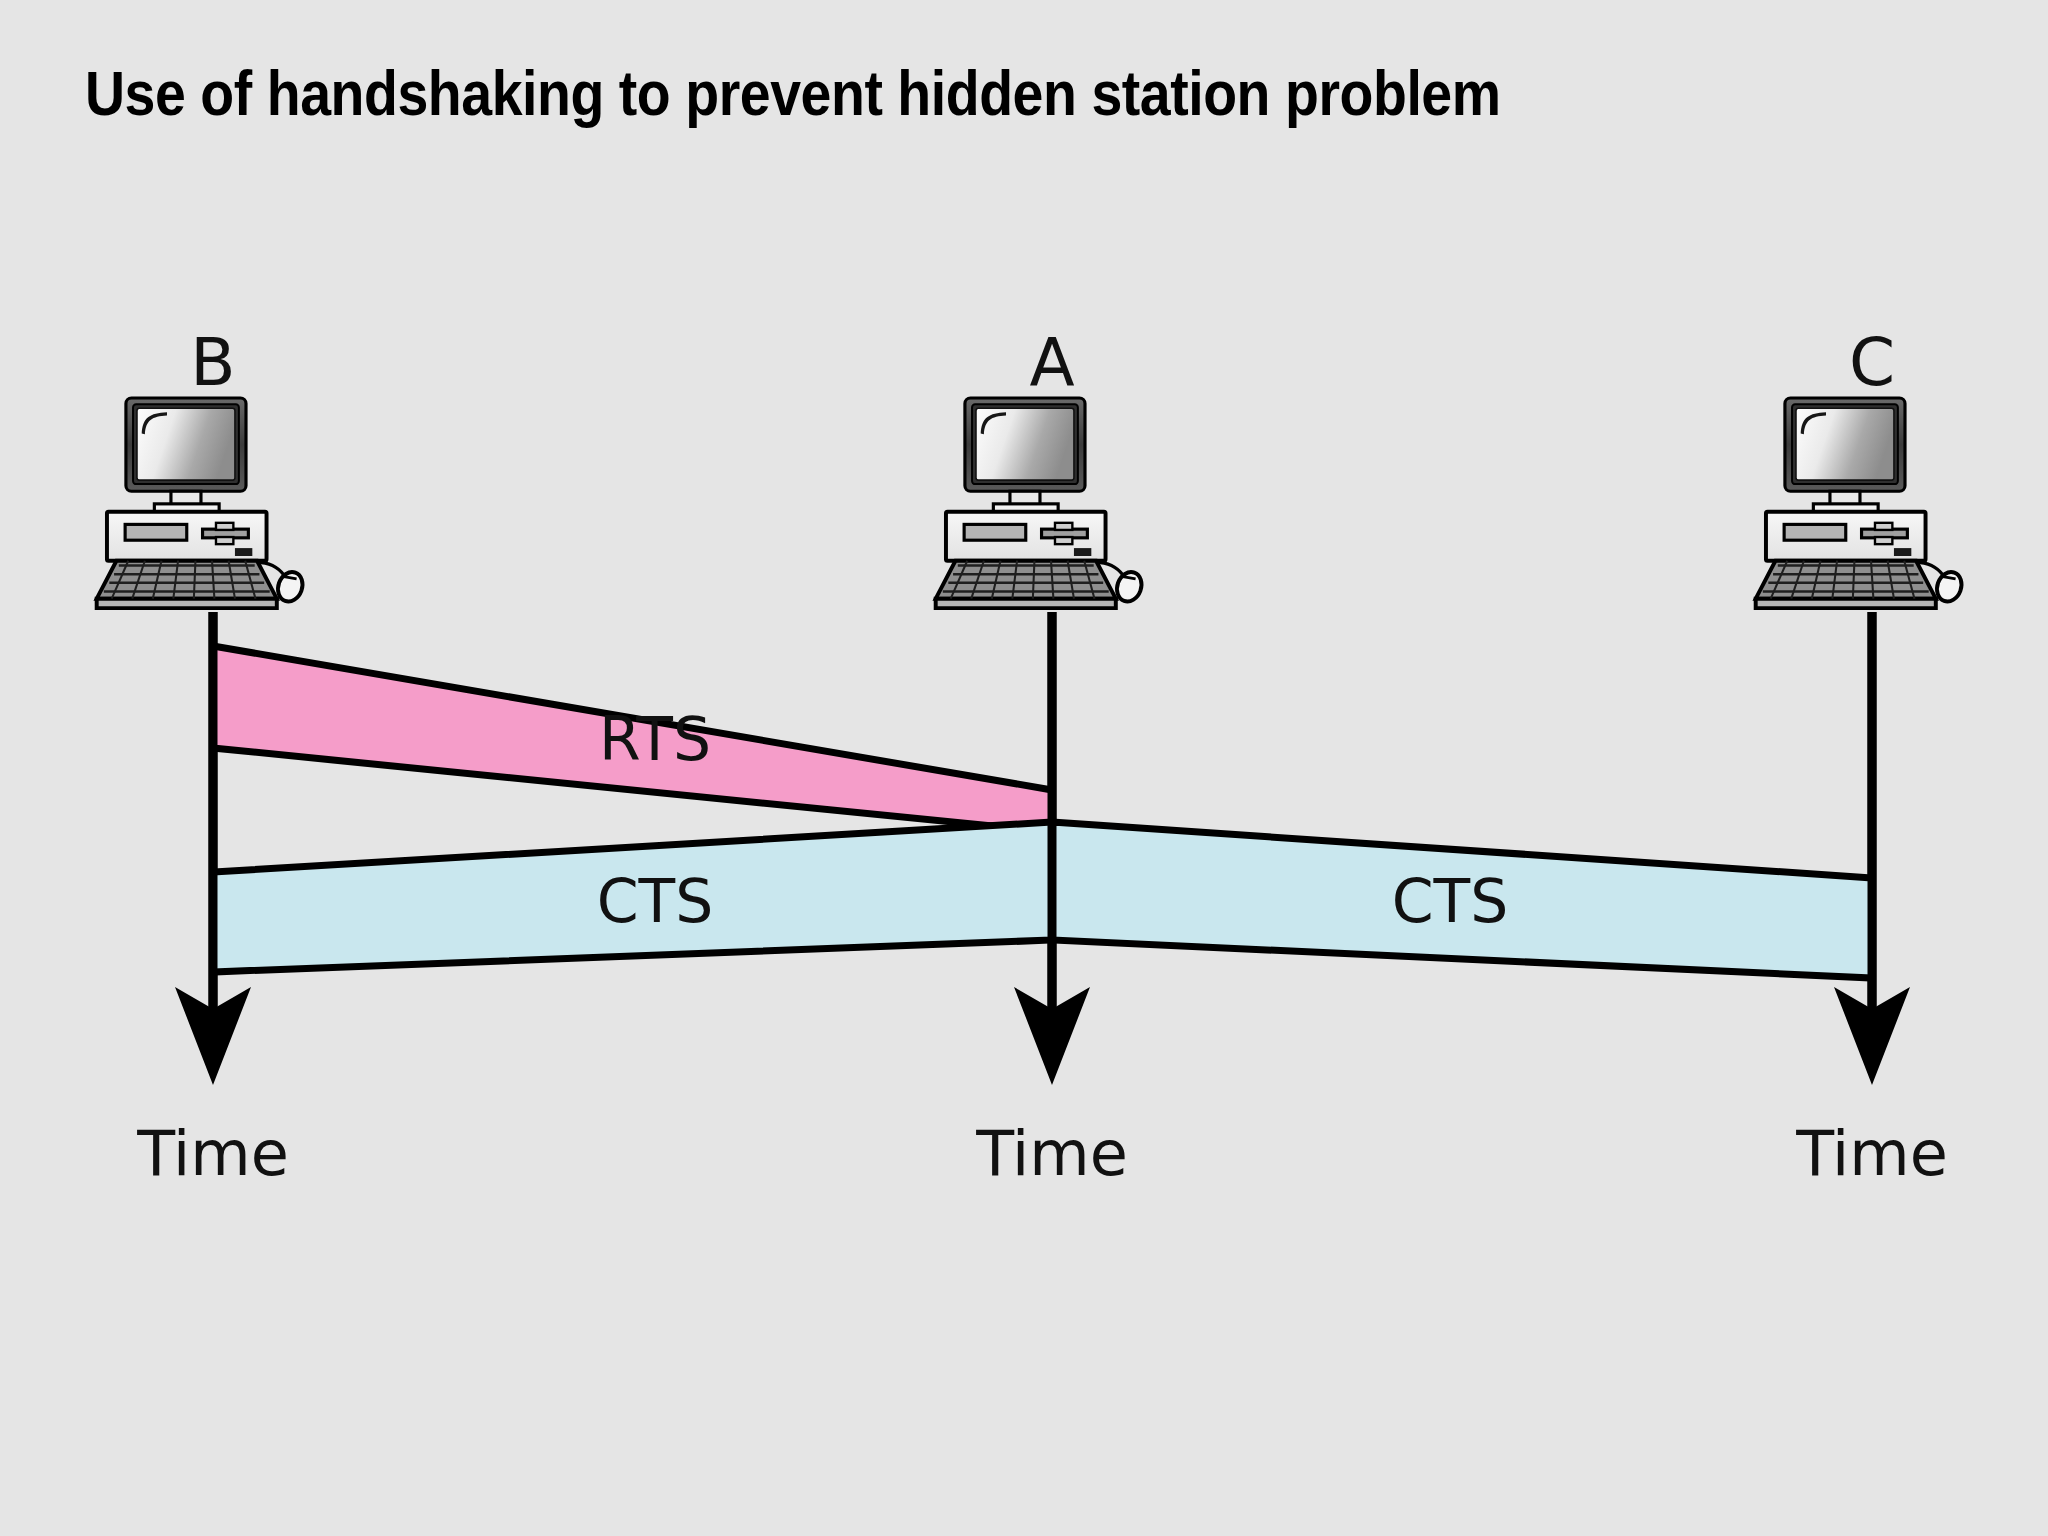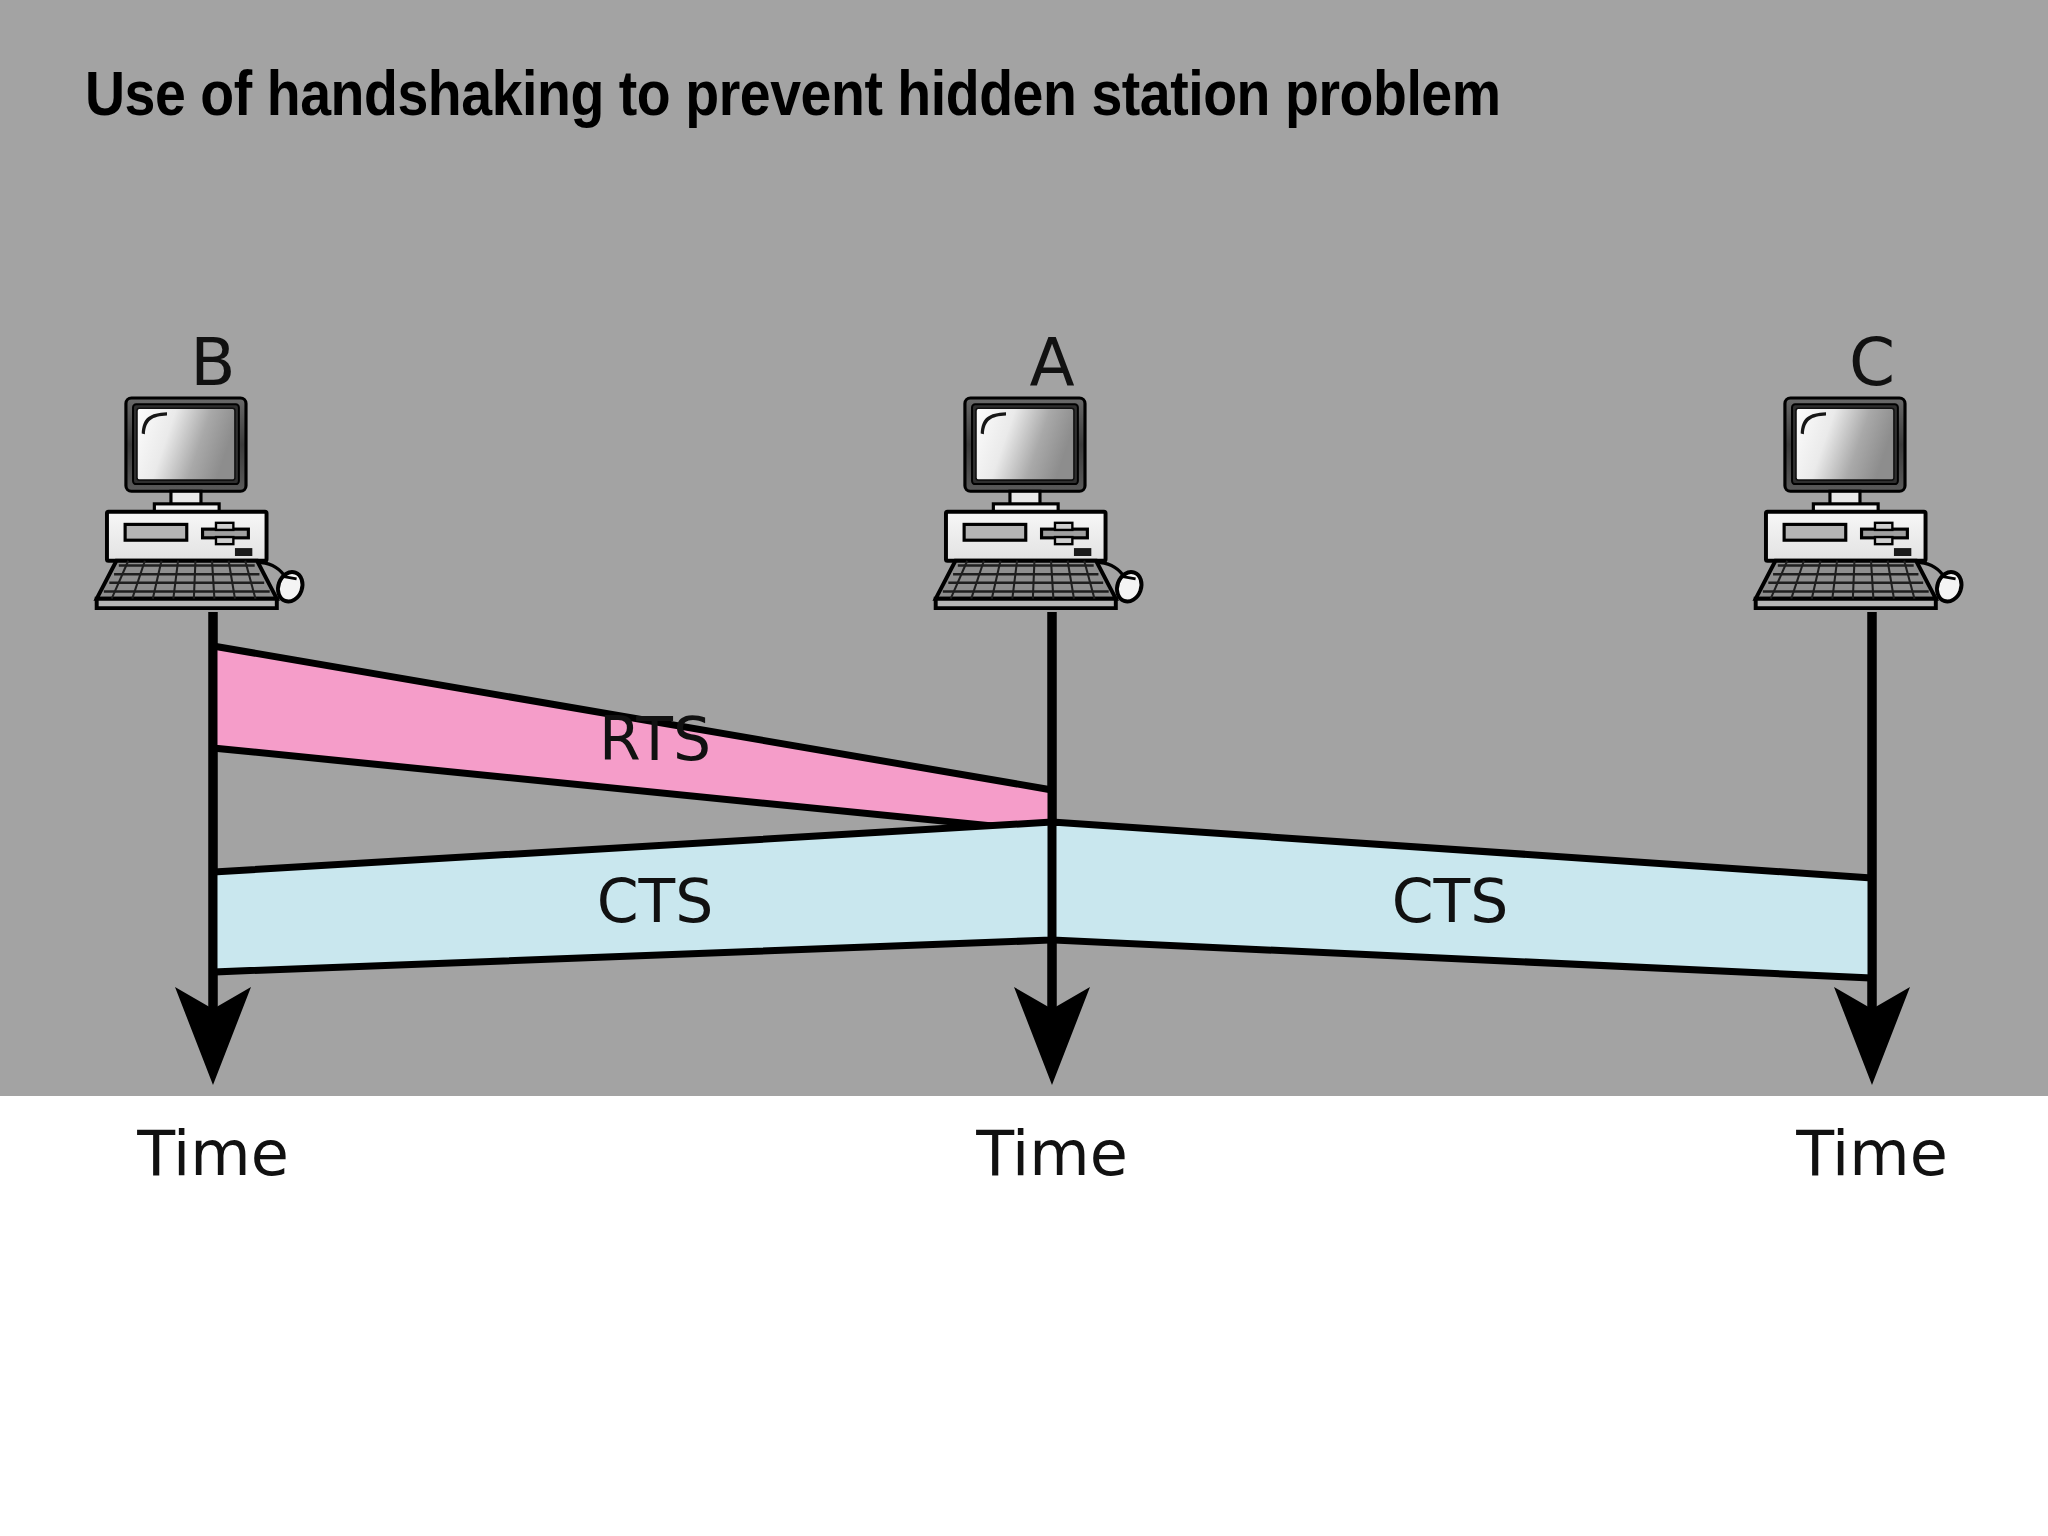--- a/index.html
+++ b/index.html
@@ -10,22 +10,22 @@
   }
   body {
     width: 2048px;
     height: 1536px;
     overflow: hidden;
     font-family: "Liberation Sans", sans-serif;
   }
   #slide {
     position: relative;
     width: 2048px;
-    height: 1096px;
-    background: #a3a3a3;
+    height: 1536px;
+    background: #e5e5e5;
   }
   #slide-title {
     position: absolute;
     left: 85px;
     top: 55px;
     font-family: "Liberation Sans", sans-serif;
     font-weight: bold;
     font-size: 63px;
     line-height: 76px;
     letter-spacing: -0.5px;

